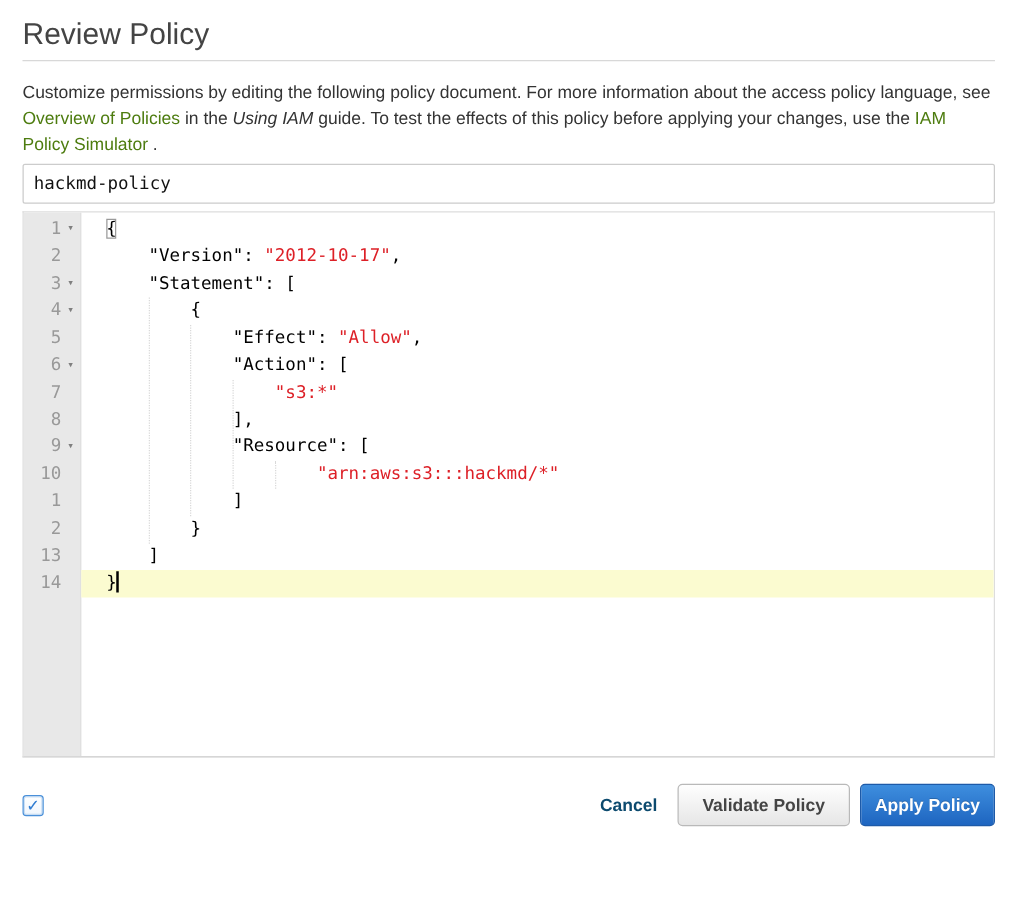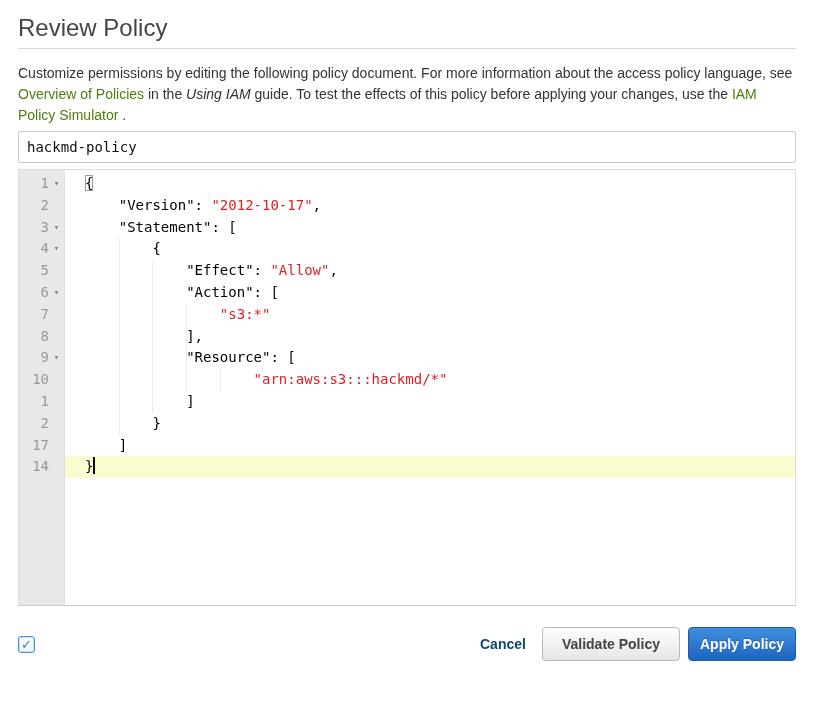--- a/index.html
+++ b/index.html
@@ -152,21 +152,21 @@
         </div>
         <div class="gutter-row">
           <span class="gutter-num">1</span>
           <span class="gutter-fold"></span>
         </div>
         <div class="gutter-row">
           <span class="gutter-num">2</span>
           <span class="gutter-fold"></span>
         </div>
         <div class="gutter-row">
-          <span class="gutter-num">17</span>
+          <span class="gutter-num">13</span>
           <span class="gutter-fold"></span>
         </div>
         <div class="gutter-row">
           <span class="gutter-num">14</span>
           <span class="gutter-fold"></span>
         </div>
       </div>
     <div class="code-area" id="editor-code">
         <div class="indent-guide" style="left: calc(4ch + 20px); top: 68.4px; height: 196.2px;"></div>
         <div class="indent-guide" style="left: calc(8ch + 20px); top: 90.2px; height: 152.6px;"></div>

